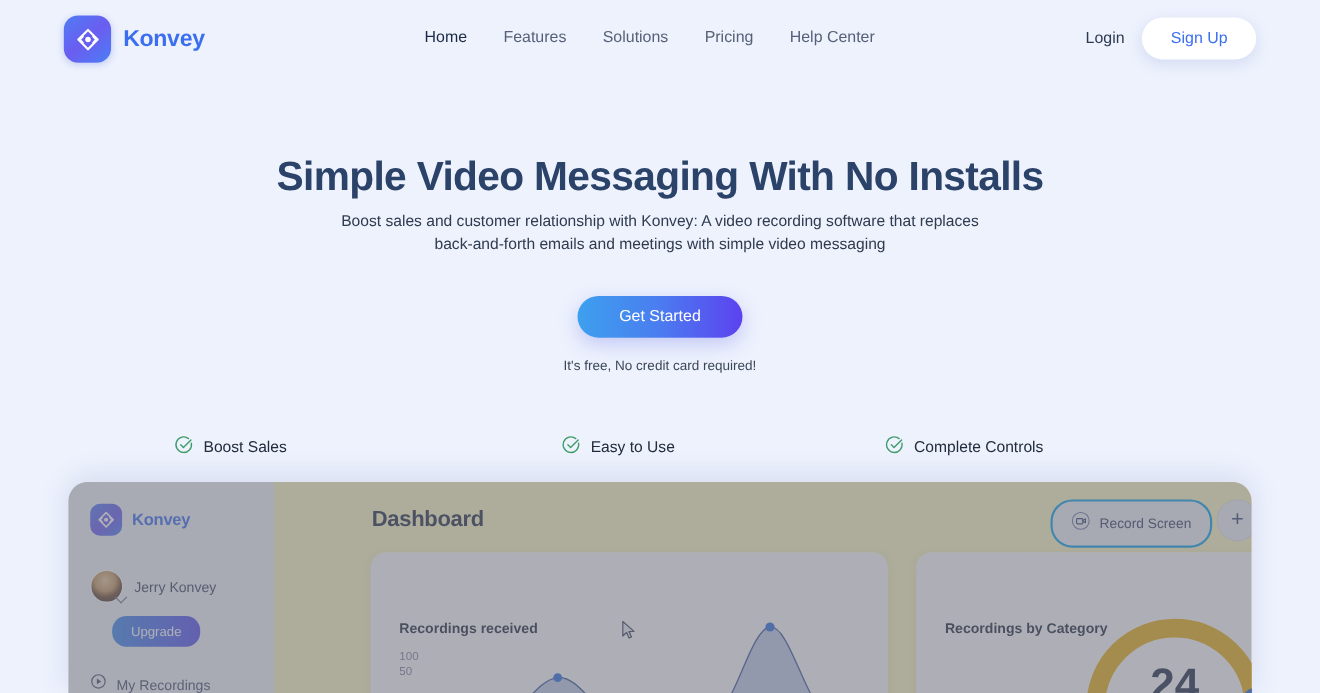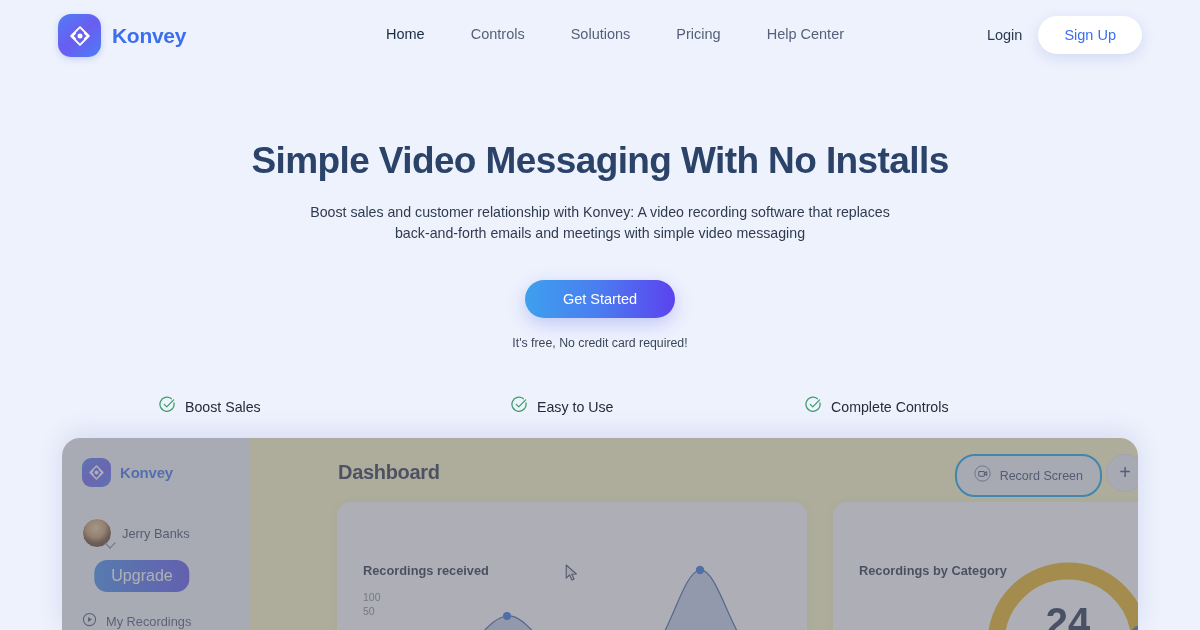--- a/index.html
+++ b/index.html
@@ -21,41 +21,41 @@
     width: 43px; height: 43px; border-radius: 13px;
     background: linear-gradient(140deg, #4f7df4 0%, #6a5df0 50%, #4b7ef5 100%);
     display: flex; align-items: center; justify-content: center;
     box-shadow: 0 2px 6px rgba(80,100,220,.25);
   }
   .brand-name {
     font-size: 21px; font-weight: 700; color: #3b6ff0; letter-spacing: -.3px;
   }
   .nav {
     position: absolute; left: 386px; top: 26px;
-    display: flex; align-items: center; gap: 46px;
+    display: flex; align-items: center; gap: 33px;
   }
   .nav-item { font-size: 14.5px; color: #566179; cursor: pointer; white-space: nowrap; }
   .nav-item.active { color: #1b2a44; font-weight: 500; }
 
   .auth { position: absolute; right: 58px; top: 16px; display: flex; align-items: center; gap: 16px; }
   .login-link { font-size: 14.5px; color: #2d3a52; cursor: pointer; }
   .signup-btn {
     background: #ffffff; color: #3b6ff0; font-size: 14.5px; font-weight: 500;
     border: none; border-radius: 22px; padding: 11px 26px; cursor: pointer;
     box-shadow: 0 4px 14px rgba(90,110,200,.18);
   }
 
   
   .hero { position: absolute; top: 140px; left: 0; width: 1200px; text-align: center; }
   .hero h1 {
     font-size: 37px; font-weight: 800; color: #2b4269; letter-spacing: -.6px;
     line-height: 1.15;
   }
   .hero-sub {
-    margin-top: 19px; font-size: 14.2px; color: #2f3b4f; line-height: 1.5;
+    margin-top: 8px; font-size: 14.2px; color: #2f3b4f; line-height: 1.5;
   }
   .cta-wrap { margin-top: 36px; }
   .cta-btn {
     background: linear-gradient(90deg, #3da0ee 0%, #4a7ef0 48%, #5c42ef 100%);
     color: #fff; border: none; border-radius: 24px;
     font-size: 14.5px; padding: 11px 38px; cursor: pointer;
     box-shadow: 0 6px 18px rgba(80,90,230,.28);
   }
   .cta-note { margin-top: 18px; font-size: 12.3px; color: #3b4759; }
 
@@ -109,21 +109,21 @@
   .avatar::after {
     content:''; position:absolute; right:-3px; bottom:0px;
     width:7px; height:7px; border-right:1.3px solid #6c7489; border-bottom:1.3px solid #6c7489;
     transform: rotate(45deg);
   }
   .user-name { font-size: 12.8px; color: #3c4a63; }
   .upgrade-btn {
     position: absolute; left: 80px; top: 122px; transform: translateX(-50%);
     background: linear-gradient(90deg, #3f8bee 0%, #5a51ef 100%);
     color: #fff; border: none; border-radius: 13px;
-    font-size: 16px; padding: 7px 17px; cursor: pointer;
+    font-size: 12px; padding: 7px 17px; cursor: pointer;
   }
   .side-nav-item {
     position: absolute; left: 20px; top: 612px; display: flex; align-items: center; gap: 9px;
   }
   .side-nav-item { top: 174px; }
   .side-nav-label { font-size: 12.8px; color: #4a5670; }
 
   .dash-title {
     position: absolute; left: 89px; top: 23px;
     font-size: 20px; font-weight: 800; color: #26324a; letter-spacing: -.3px;
@@ -186,21 +186,21 @@
           <circle cx="13" cy="13" r="2.5" fill="#ffffff"></circle>
           <path d="M8.3 10.2 L5.6 13 L8.3 15.8" fill="none" stroke="#ffffff" stroke-width="1.7" stroke-linecap="round" stroke-linejoin="round"></path>
           <path d="M17.7 10.2 L20.4 13 L17.7 15.8" fill="none" stroke="#ffffff" stroke-width="1.7" stroke-linecap="round" stroke-linejoin="round"></path>
         </svg>
       </div>
       <span class="brand-name">Konvey</span>
     </div>
 
     <nav class="nav">
       <span class="nav-item active">Home</span>
-      <span class="nav-item">Controls</span>
+      <span class="nav-item">Features</span>
       <span class="nav-item">Solutions</span>
       <span class="nav-item">Pricing</span>
       <span class="nav-item">Help Center</span>
     </nav>
 
     <div class="auth">
       <span class="login-link">Login</span>
       <button class="signup-btn">Sign Up</button>
     </div>
   </div>
@@ -258,21 +258,21 @@
               <circle cx="13" cy="13" r="2.6" fill="#ffffff"></circle>
               <path d="M8.3 10.2 L5.6 13 L8.3 15.8" fill="none" stroke="#ffffff" stroke-width="1.9" stroke-linecap="round" stroke-linejoin="round"></path>
               <path d="M17.7 10.2 L20.4 13 L17.7 15.8" fill="none" stroke="#ffffff" stroke-width="1.9" stroke-linecap="round" stroke-linejoin="round"></path>
             </svg>
           </div>
           <span class="side-brand-name">Konvey</span>
         </div>
 
         <div class="side-user">
           <div class="avatar"></div>
-          <span class="user-name">Jerry Banks</span>
+          <span class="user-name">Jerry Konvey</span>
         </div>
 
         <button class="upgrade-btn">Upgrade</button>
 
         <div class="side-nav-item">
           <span>
             <svg width="15" height="15" viewBox="0 0 18 18" aria-hidden="true">
               <circle cx="9" cy="9" r="7.3" fill="none" stroke="#4a5670" stroke-width="1.3"></circle>
               <path d="M7.3 5.9 L12 9 L7.3 12.1 Z" fill="#4a5670"></path>
             </svg>

